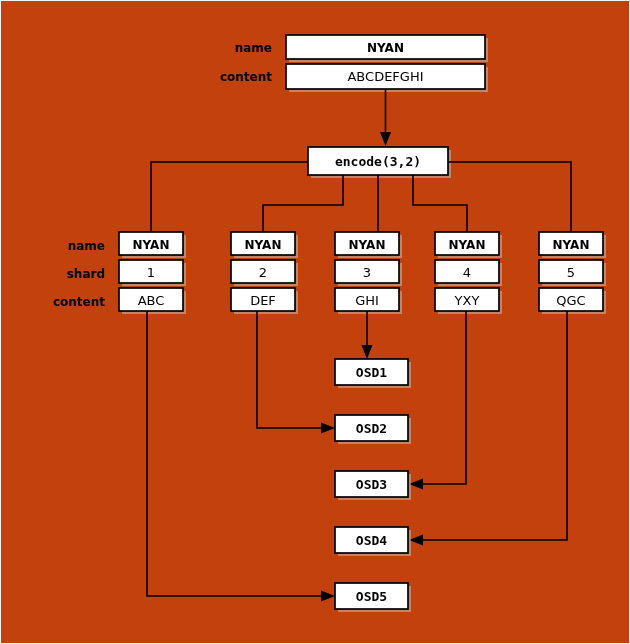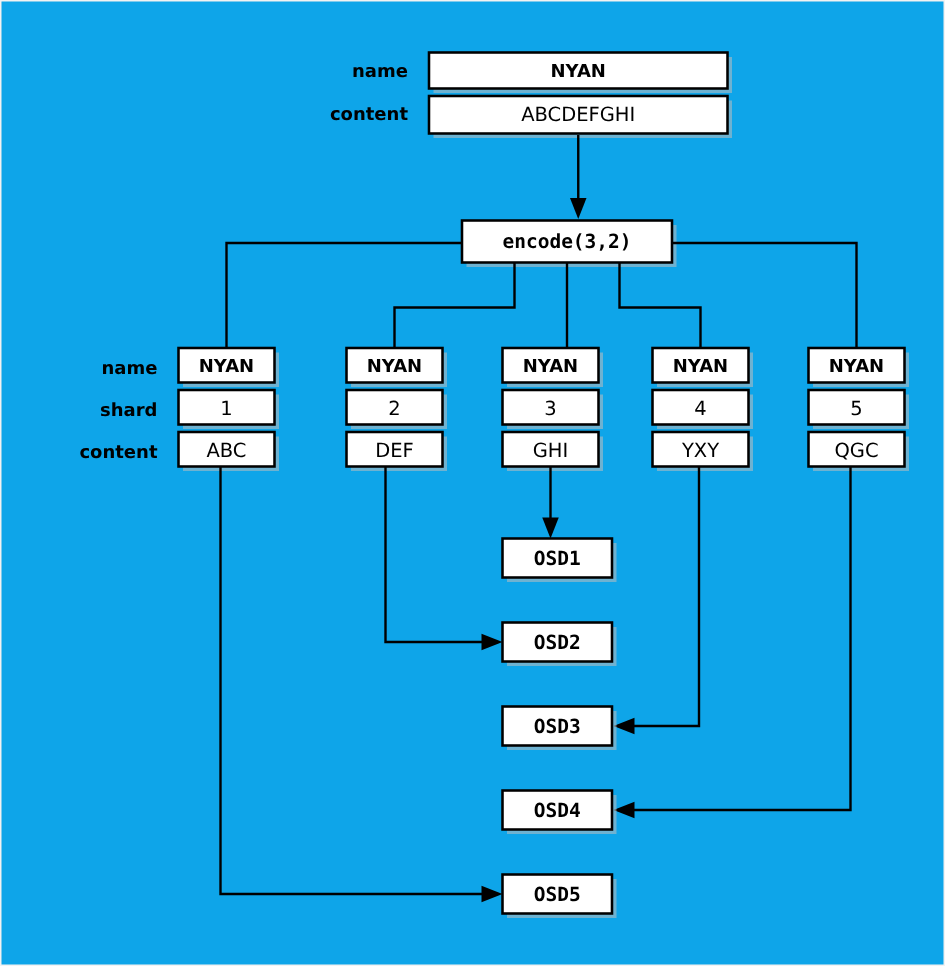--- a/index.html
+++ b/index.html
@@ -7,21 +7,21 @@
     padding: 0;
     background: #ffffff;
   }
   body {
     font-family: "DejaVu Sans", sans-serif;
   }
   #canvas {
     position: relative;
     width: 630px;
     height: 644px;
-    background: #0ea5e9;
+    background: #c2410c;
     border: 1px solid #f2f2f2;
     box-sizing: border-box;
     overflow: hidden;
   }
   svg#diagram {
     position: absolute;
     left: 0;
     top: 0;
     width: 630px;
     height: 644px;

